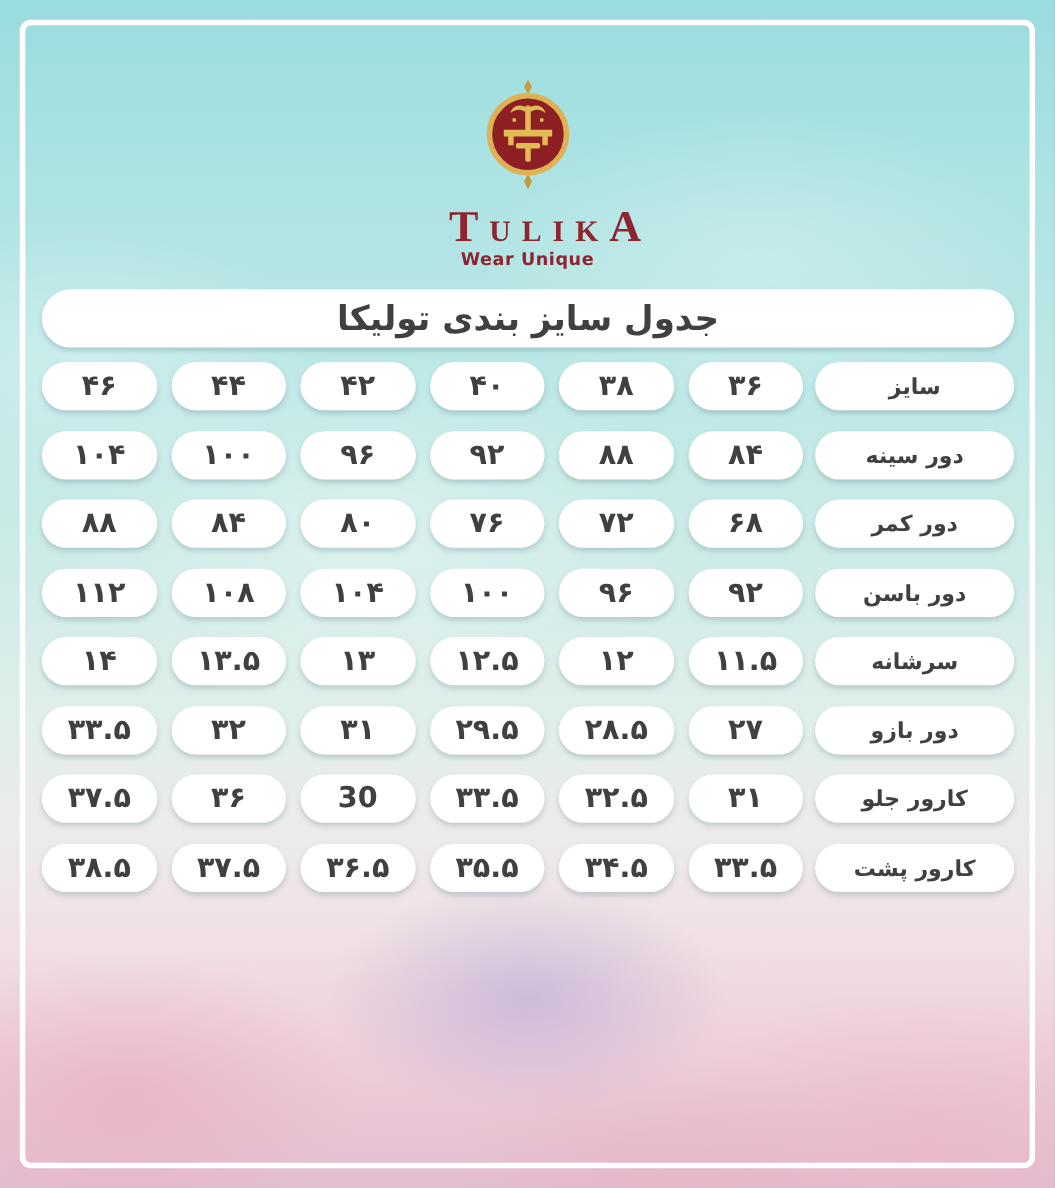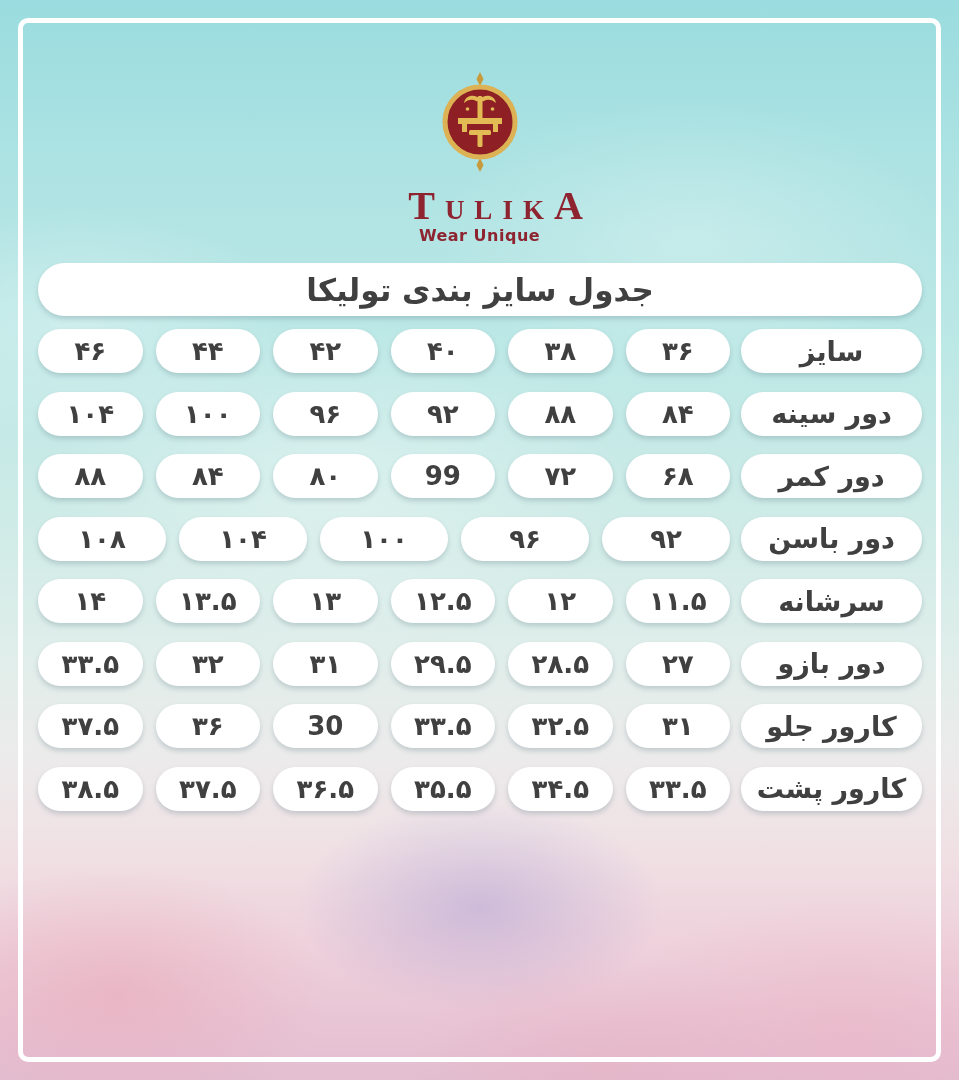--- a/index.html
+++ b/index.html
@@ -54,21 +54,21 @@
   }
 
   .title-pill {
     height:53px; border-radius:27px; font-size:31px; margin-bottom:13px;
   }
 
   .row { display:flex; height:44px; margin-bottom:18.5px; }
   .row:last-child { margin-bottom:0; }
 
   .label-pill {
-    flex:0 0 181px; font-size:27px; margin-inline-end:11px;
+    flex:0 0 181px; font-size:20px; margin-inline-end:11px;
     border-radius:22px;
   }
   .value-pill {
     flex:1 1 0; font-size:26px; margin-inline-end:13px;
     border-radius:22px;
   }
   .value-pill:last-child { margin-inline-end:0; }
 </style>
 </head>
 <body>
@@ -127,33 +127,34 @@
       <div class="pill value-pill">۹۲</div>
       <div class="pill value-pill">۹۶</div>
       <div class="pill value-pill">۱۰۰</div>
       <div class="pill value-pill">۱۰۴</div>
     </div>
 
     <div class="row">
       <div class="pill label-pill">دور کمر</div>
       <div class="pill value-pill">۶۸</div>
       <div class="pill value-pill">۷۲</div>
-      <div class="pill value-pill">99</div>
+      <div class="pill value-pill">۷۶</div>
       <div class="pill value-pill">۸۰</div>
       <div class="pill value-pill">۸۴</div>
       <div class="pill value-pill">۸۸</div>
     </div>
 
     <div class="row">
       <div class="pill label-pill">دور باسن</div>
       <div class="pill value-pill">۹۲</div>
       <div class="pill value-pill">۹۶</div>
       <div class="pill value-pill">۱۰۰</div>
       <div class="pill value-pill">۱۰۴</div>
       <div class="pill value-pill">۱۰۸</div>
+      <div class="pill value-pill">۱۱۲</div>
     </div>
 
     <div class="row">
       <div class="pill label-pill">سرشانه</div>
       <div class="pill value-pill">۱۱.۵</div>
       <div class="pill value-pill">۱۲</div>
       <div class="pill value-pill">۱۲.۵</div>
       <div class="pill value-pill">۱۳</div>
       <div class="pill value-pill">۱۳.۵</div>
       <div class="pill value-pill">۱۴</div>

